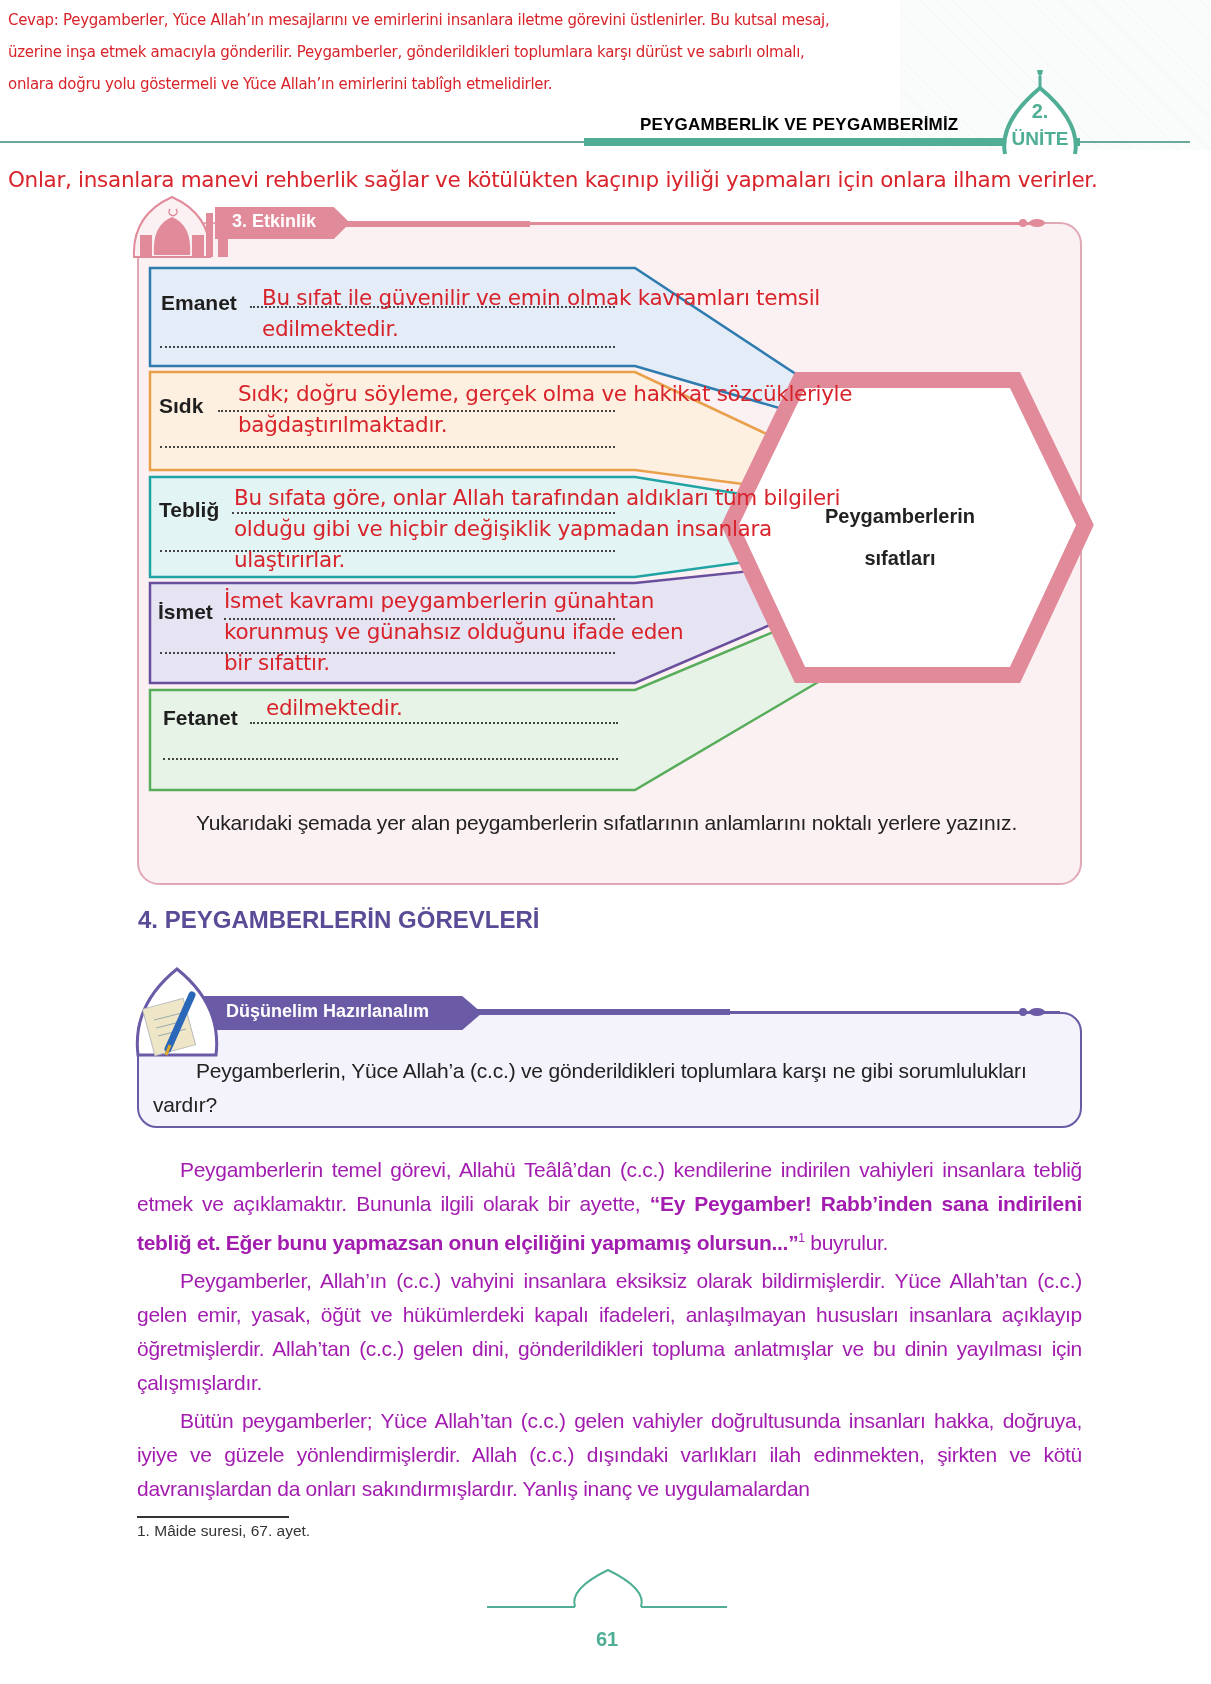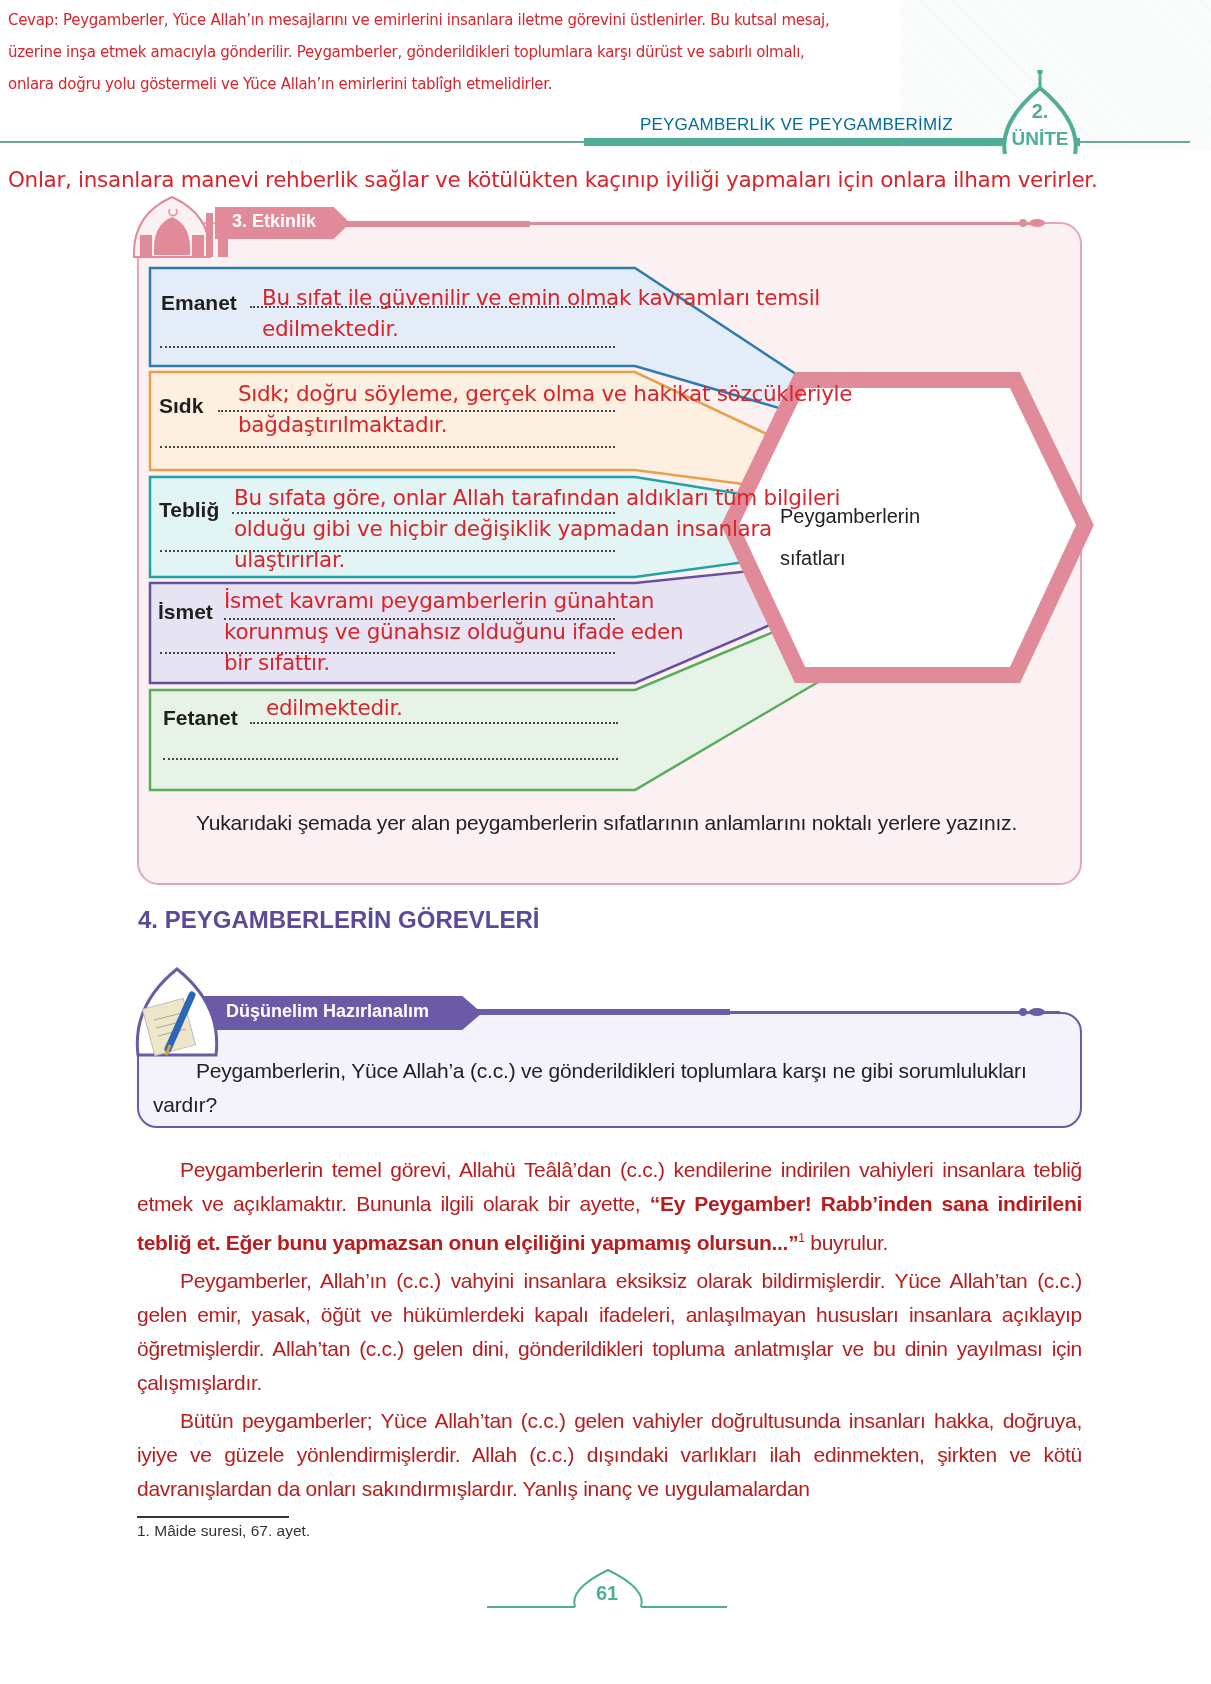--- a/index.html
+++ b/index.html
@@ -11,64 +11,64 @@
   
   .answer { left: 8px; top: 4px; width: 1200px; font-size: 15px; line-height: 32px; font-family: "DejaVu Sans", sans-serif; color: #d8232a; letter-spacing: -0.3px; z-index: 5; }
   .answer2 { left: 8px; top: 165px; font-size: 21.5px; line-height: 30px; font-family: "DejaVu Sans", sans-serif; color: #d8232a; letter-spacing: -0.3px; z-index: 5; }
 
   
   .hdr-pattern { left: 900px; top: 0; width: 311px; height: 150px; background: repeating-linear-gradient(45deg, #fafcfb 0 10px, #f3f7f5 10px 11px), #fafcfb; opacity: 0.8; }
   .hdr-line-thin { left: 0; top: 141px; width: 590px; height: 2px; background: #6aa89a; }
   .hdr-line-thick { left: 584px; top: 138px; width: 420px; height: 8px; background: #4fae95; }
   .hdr-line-right1 { left: 1040px; top: 138px; width: 40px; height: 8px; background: #4fae95; }
   .hdr-line-right2 { left: 1080px; top: 141px; width: 110px; height: 2px; background: #6aa89a; }
-  .unit-title { left: 640px; top: 115px; font-size: 17px; font-weight: normal; color: #0369a1; letter-spacing: 0.2px; }
+  .unit-title { left: 640px; top: 115px; font-size: 17px; font-weight: bold; color: #000000; letter-spacing: 0.2px; }
   .unit-badge { left: 995px; top: 70px; width: 90px; height: 85px; }
   .unit-num { left: 1020px; top: 100px; width: 40px; text-align: center; font-size: 20px; font-weight: bold; color: #4fae95; }
   .unit-label { left: 1002px; top: 128px; width: 76px; text-align: center; font-size: 19px; font-weight: bold; color: #4fae95; }
 
   
   .etk-box { left: 137px; top: 222px; width: 945px; height: 663px; background: #fbf0f2; border: 2px solid #e0a8b5; border-radius: 22px; }
   .etk-line { left: 340px; top: 222px; width: 700px; height: 3px; background: #e08a9a; }
   .etk-line-thick { left: 340px; top: 221px; width: 190px; height: 6px; background: #e08a9a; }
   .etk-tab { left: 215px; top: 207px; width: 135px; height: 32px; background: #e08a9a; clip-path: polygon(0 0, 88% 0, 100% 50%, 88% 100%, 0 100%); }
   .etk-tab-text { left: 232px; top: 211px; font-size: 18px; font-weight: bold; color: #ffffff; }
   .etk-icon { left: 132px; top: 195px; width: 100px; height: 65px; }
   .sifat-label { position: absolute; font-size: 21px; font-weight: bold; color: #1f1f1f; font-family: "Liberation Sans", sans-serif; }
   .dots { position: absolute; border-bottom: 2px dotted #444; height: 0; }
   .sifat-answer { position: absolute; font-size: 21.5px; line-height: 31px; color: #d8232a; font-family: "DejaVu Sans", sans-serif; letter-spacing: -0.3px; z-index: 4; }
 
   .hex-wrap { left: 715px; top: 370px; width: 380px; height: 320px; }
-  .hex-text { left: 780px; top: 495px; width: 240px; font-size: 20px; font-weight: normal; color: #222; line-height: 42px; z-index: 3; }
+  .hex-text { left: 780px; top: 495px; width: 240px; text-align: center; font-size: 20px; font-weight: bold; color: #222; line-height: 42px; z-index: 3; }
 
   .etk-instr { left: 153px; top: 805px; width: 915px; font-size: 21px; line-height: 36px; color: #222; text-indent: 43px; font-family: "Liberation Sans", sans-serif; letter-spacing: -0.2px; }
 
   
   .sec-title { left: 138px; top: 906px; font-size: 24px; font-weight: bold; color: #5b4a96; }
 
   
   .dus-box { left: 137px; top: 1012px; width: 945px; height: 116px; background: #f4f2fa; border: 2px solid #6b5ba6; border-radius: 20px; }
   .dus-line { left: 460px; top: 1011px; width: 600px; height: 3px; background: #6b5ba6; }
   .dus-line-thick { left: 460px; top: 1009px; width: 270px; height: 6px; background: #6b5ba6; }
   .dus-tab { left: 200px; top: 996px; width: 282px; height: 34px; background: #6b5ba6; clip-path: polygon(0 0, 93% 0, 100% 50%, 93% 100%, 0 100%); }
   .dus-tab-text { left: 226px; top: 1001px; font-size: 18px; font-weight: bold; color: #ffffff; }
   .dus-icon { left: 132px; top: 965px; width: 90px; height: 100px; }
   .dus-q { left: 153px; top: 1054px; width: 915px; font-size: 21px; line-height: 34px; color: #222; text-indent: 43px; letter-spacing: -0.2px; }
 
   
-  .body-text { left: 137px; width: 945px; font-size: 21px; line-height: 34px; color: #b91c1c; text-align: justify; letter-spacing: -0.3px; }
+  .body-text { left: 137px; width: 945px; font-size: 21px; line-height: 34px; color: #a21caf; text-align: justify; letter-spacing: -0.3px; }
   .body-text p { text-indent: 43px; margin-bottom: 4px; }
   .body-text b { font-weight: bold; }
   .body-text sup { font-size: 12px; }
 
   .fn-rule { left: 137px; top: 1516px; width: 152px; height: 2px; background: #333; }
   .footnote { left: 137px; top: 1522px; font-size: 15.5px; color: #333; }
 
   .page-num-wrap { left: 487px; top: 1565px; width: 240px; height: 50px; }
-  .page-num { left: 585px; top: 1582px; width: 44px; text-align: center; font-size: 20px; font-weight: bold; color: #4fae95; }
+  .page-num { left: 585px; top: 1628px; width: 44px; text-align: center; font-size: 20px; font-weight: bold; color: #4fae95; }
 </style>
 </head>
 <body>
 
 <div class="abs hdr-pattern"></div>
 <div class="abs hdr-line-thin"></div>
 <div class="abs hdr-line-thick"></div>
 <div class="abs hdr-line-right1"></div>
 <div class="abs hdr-line-right2"></div>
 <div class="abs unit-title">PEYGAMBERLİK VE PEYGAMBERİMİZ</div>

